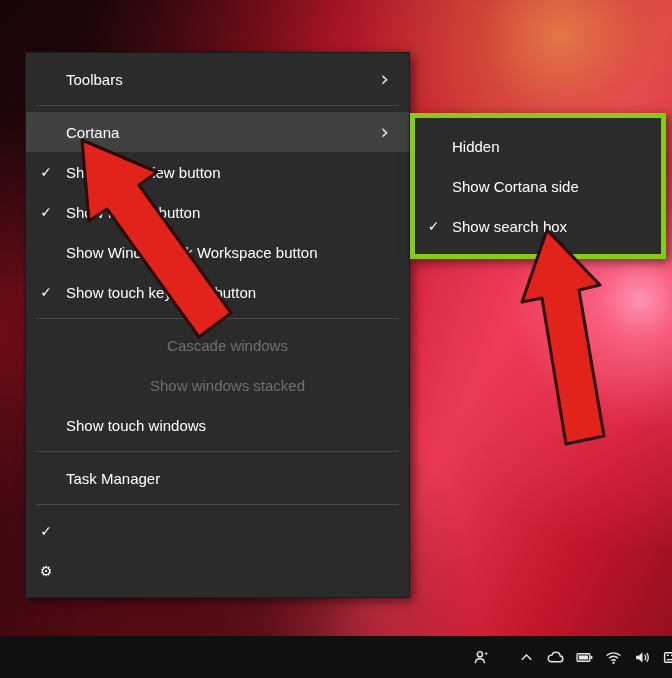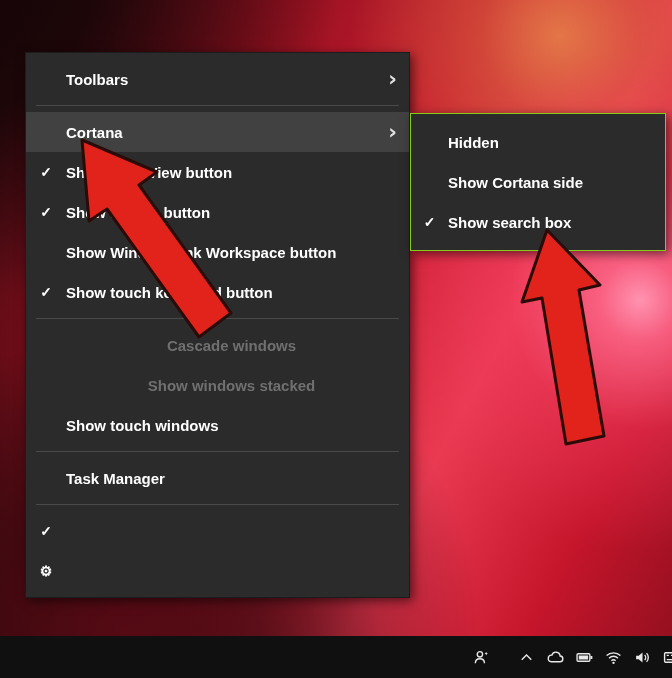--- a/index.html
+++ b/index.html
@@ -30,43 +30,42 @@
     border: 1px solid #1c1c1c;
     box-shadow: 3px 3px 10px rgba(0,0,0,.55);
     padding: 6px 0;
     color: var(--menu-text, #fff);
     font-size: 15px;
     z-index: 2;
   }
   .menu-item {
     height: 40px;
     display: flex; align-items: center;
-    padding-right: 12px;
-    font-weight: bold;
+    padding-right: 20px;
   }
   .menu-item .check {
     flex: 0 0 40px; text-align: center;
     font-size: 14px; color: var(--menu-text, #fff);
   }
   .menu-item .label { flex: 1; white-space: nowrap; }
   .menu-item .arrow {
     flex: 0 0 18px; text-align: right;
     font-size: 21px; line-height: 14px; color: #e2e2e2;
     font-family: "DejaVu Sans", sans-serif;
   }
   .menu-item.highlighted { background: var(--menu-highlight, #414141); }
   .menu-item.disabled .label { color: var(--menu-disabled, #707070); text-align: center; }
   .separator { height: 1px; background: var(--separator, #4a4a4a); margin: 6px 10px; }
   .gear { font-size: 16px; }
 
   
   .submenu {
     position: absolute; left: 410px; top: 113px; width: 256px;
     background: var(--menu-bg, #2b2b2b);
-    border: 1px solid #84cc16;
+    border: 5px solid #84cc16;
     box-shadow: 3px 3px 10px rgba(0,0,0,.55);
     padding: 8px 0;
     color: var(--menu-text, #fff);
     font-size: 15px;
     z-index: 2;
   }
   .submenu .menu-item .check { flex: 0 0 37px; }
 
   
   .arrows {

